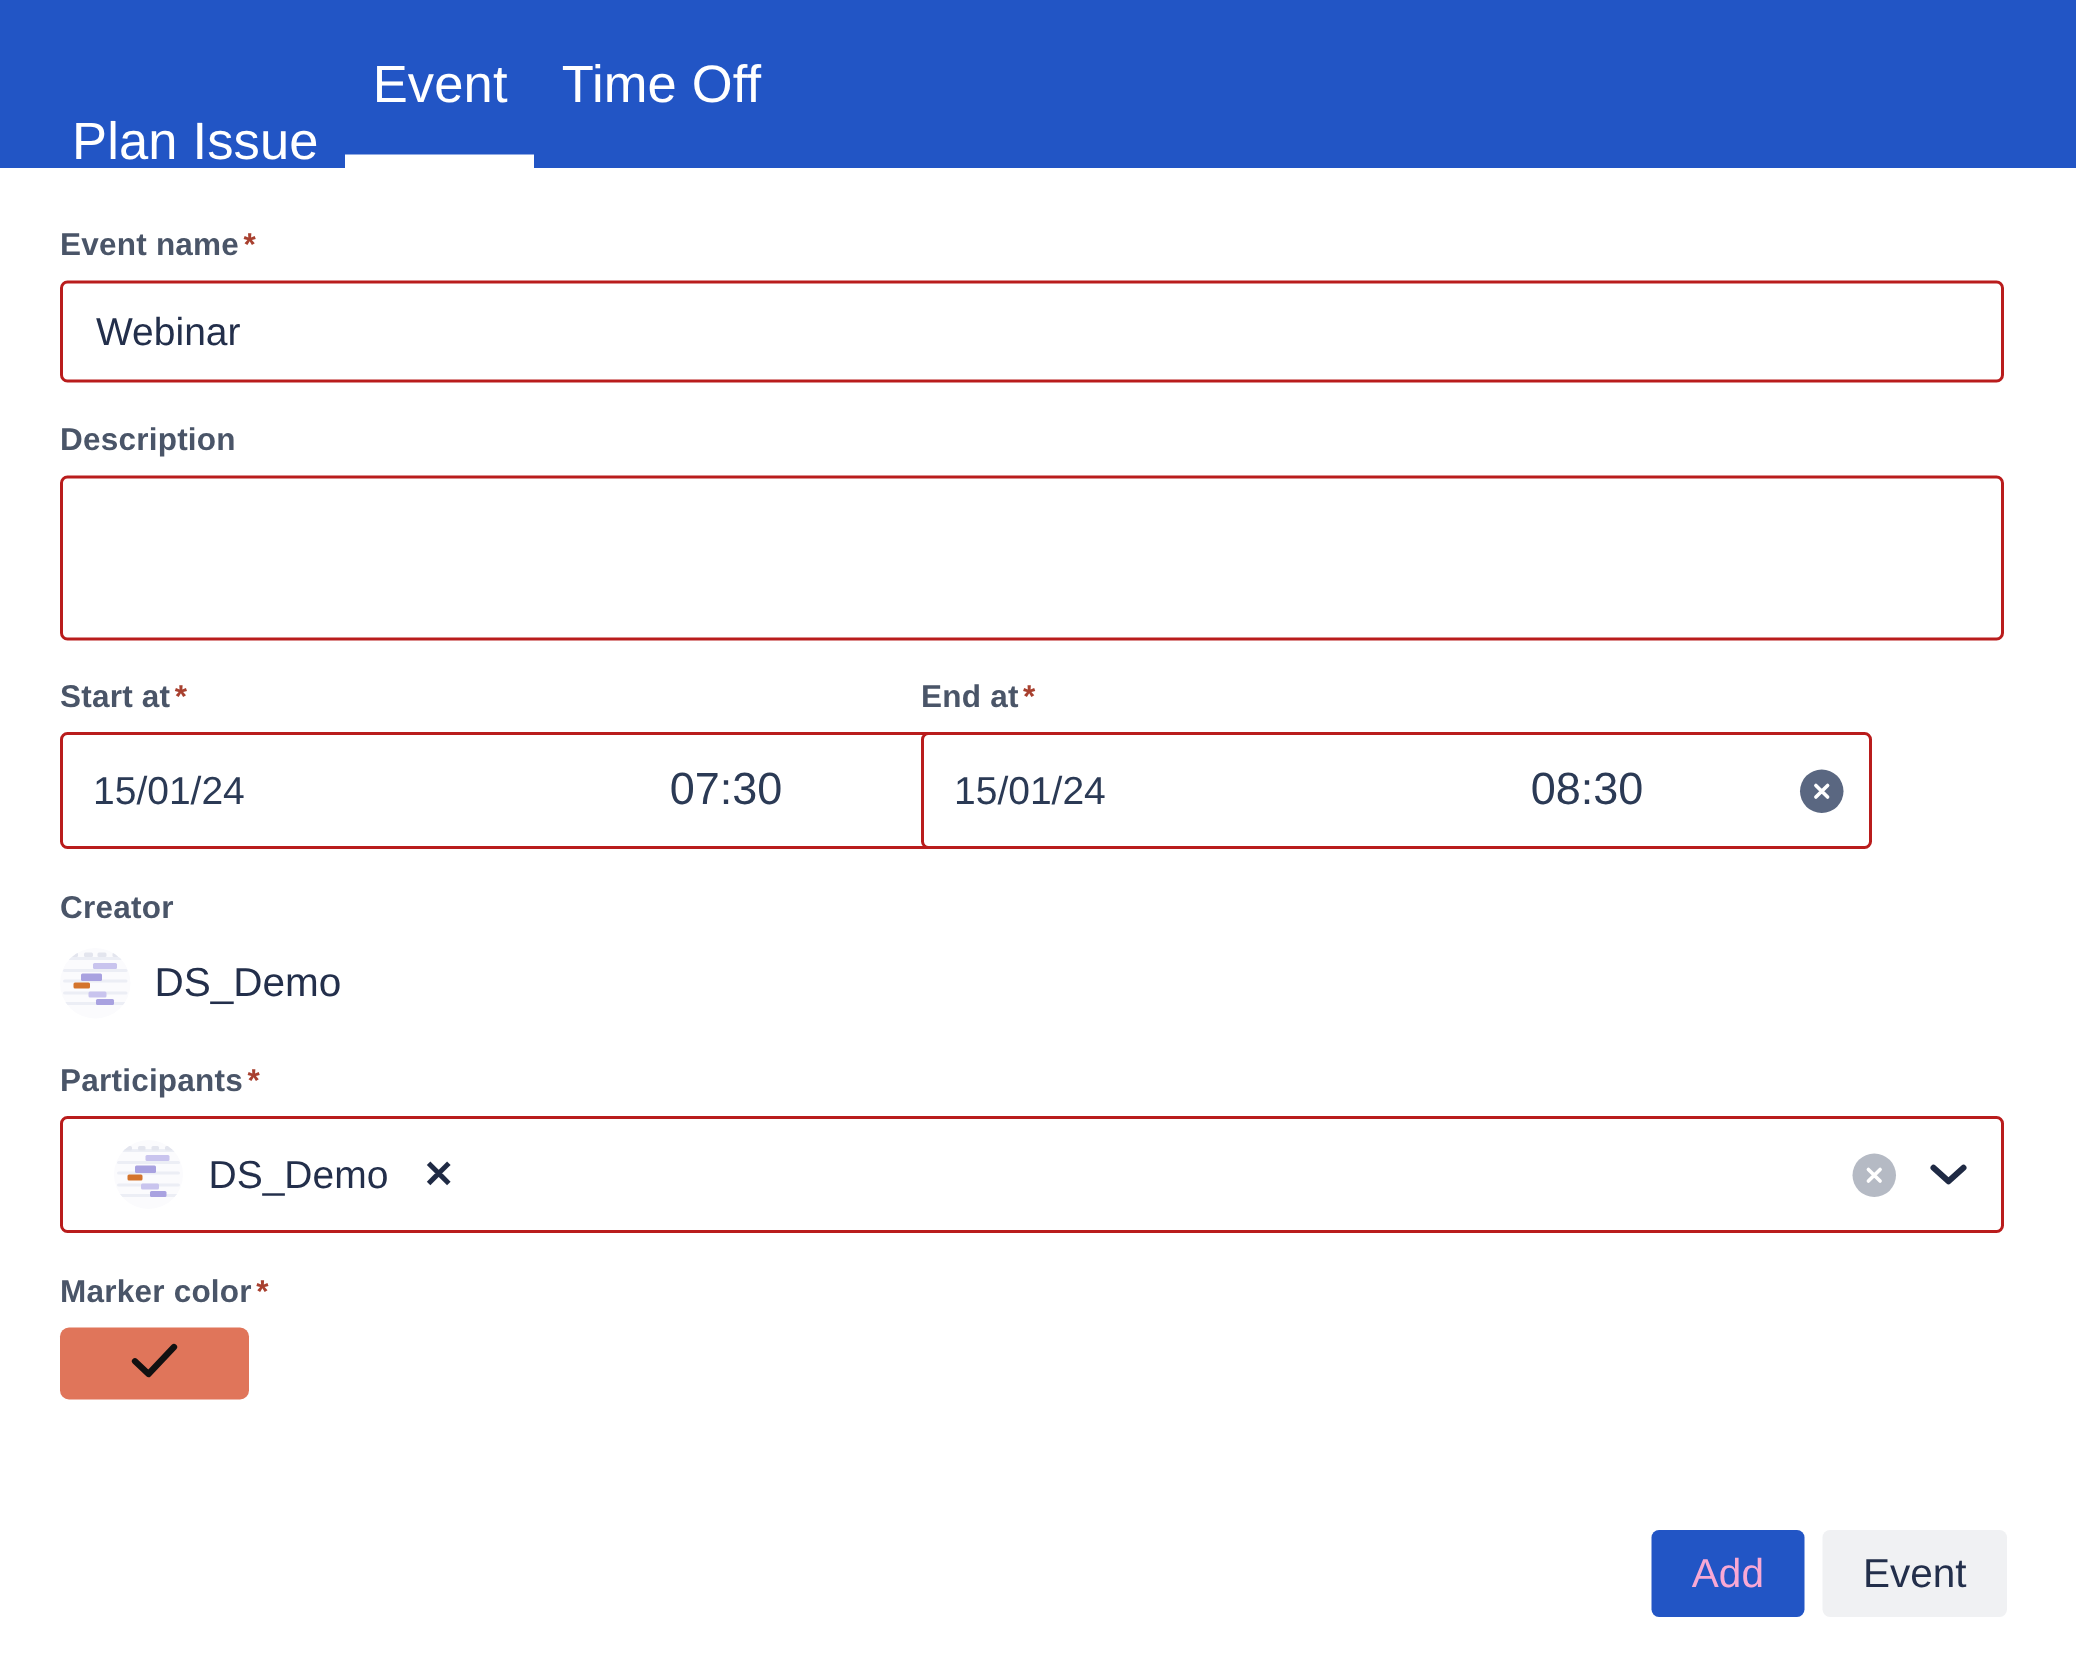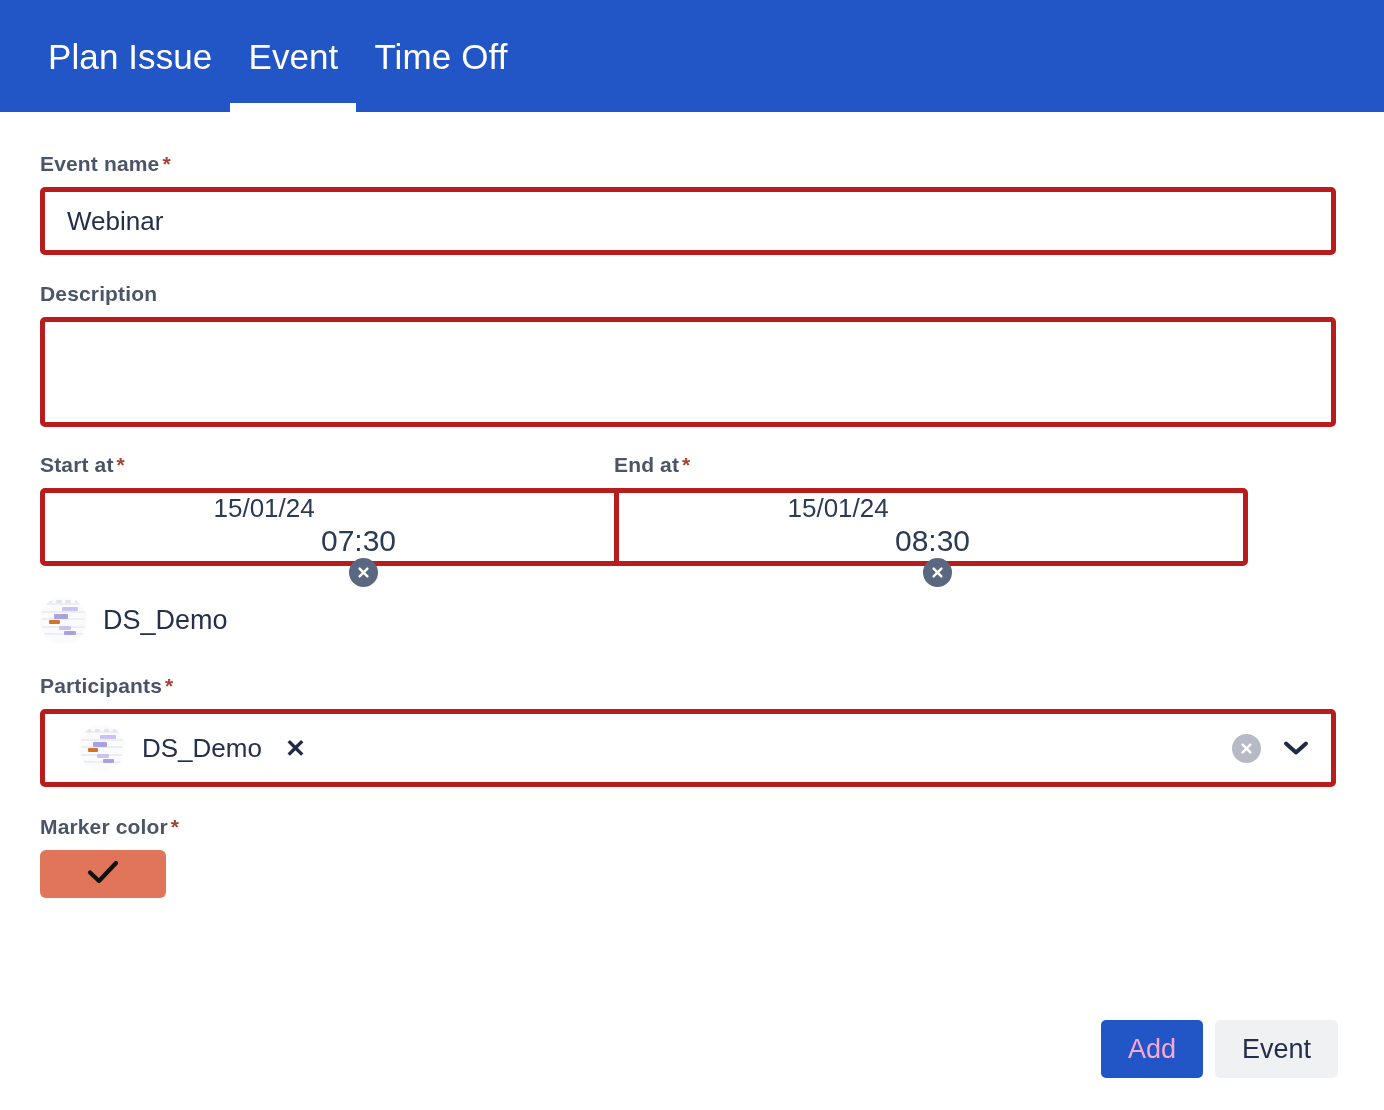--- a/index.html
+++ b/index.html
@@ -32,21 +32,21 @@
     line-height: 1;
     padding: 0 18px;
     height: 112px;
     display: flex;
     align-items: center;
     position: relative;
     cursor: pointer;
     white-space: nowrap;
     letter-spacing: 0.1px;
   }
-  .tab:first-child { padding-left: 0; }
+  .tab:first-child { padding-left: 0; align-items: flex-end; }
   .tab.active::after {
     content: "";
     position: absolute;
     left: 0;
     right: 0;
     bottom: 0;
     height: 9px;
     background: #ffffff;
   }
 
@@ -62,21 +62,21 @@
     margin-bottom: 11px;
     letter-spacing: 0.15px;
   }
   .label .req {
     color: #a8402f;
     font-weight: bold;
     margin-left: 3px;
   }
 
   .control {
-    border: 5px solid #b91c1c;
+    border: 2px solid #b91c1c;
     border-radius: 5px;
     background: #ffffff;
     width: 1296px;
     display: flex;
     align-items: center;
   }
   .control.text-input {
     height: 68px;
     padding: 0 22px;
   }
@@ -103,21 +103,20 @@
   .daterow {
     display: flex;
     gap: 28px;
   }
   .datecol { width: 546px; }
   .control.datetime {
     width: 634px;
     height: 78px;
     padding: 0 17px 0 20px;
     position: relative;
-    flex-direction: column;
   }
   .control.datetime .date-part {
     font-size: 26px;
     color: #2b3a55;
     width: 290px;
   }
   .control.datetime .time-part {
     font-size: 30px;
     color: #2b3a55;
     flex: 1;
@@ -310,20 +309,23 @@
           </svg>
         </span>
       </div>
     </div>
 
   </div>
 
   <div class="spacer-28"></div>
 
   <div class="field">
+    <div class="label">
+      <span>Creator</span>
+    </div>
     <div class="creator-row">
       <span class="avatar a-creator">
         <i class="av-line" style="top:14%"></i>
         <i class="av-line" style="top:30%"></i>
         <i class="av-line" style="top:46%"></i>
         <i class="av-line" style="top:62%"></i>
         <i class="av-line" style="top:78%"></i>
         <i class="av-tick" style="top:8%;left:14%;width:12%"></i>
         <i class="av-tick" style="top:8%;left:34%;width:12%"></i>
         <i class="av-tick" style="top:8%;left:54%;width:12%"></i>

